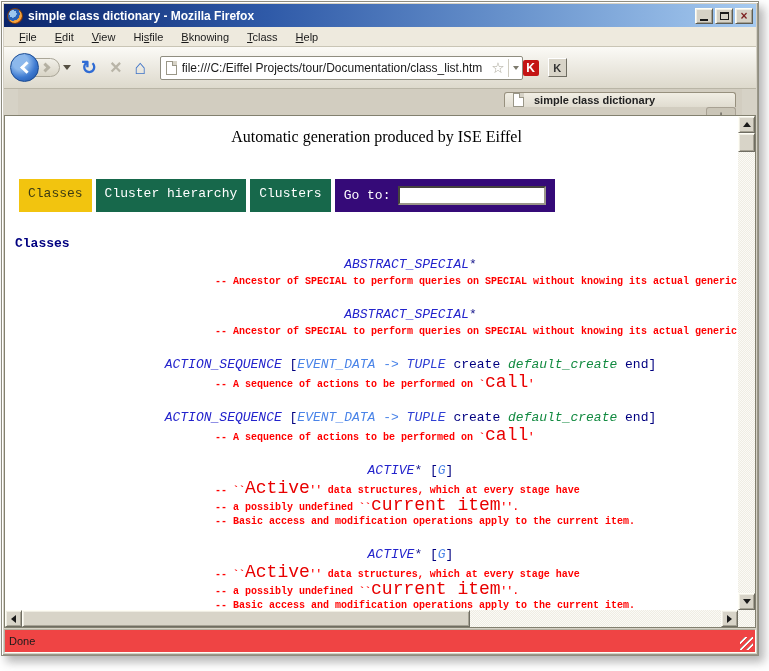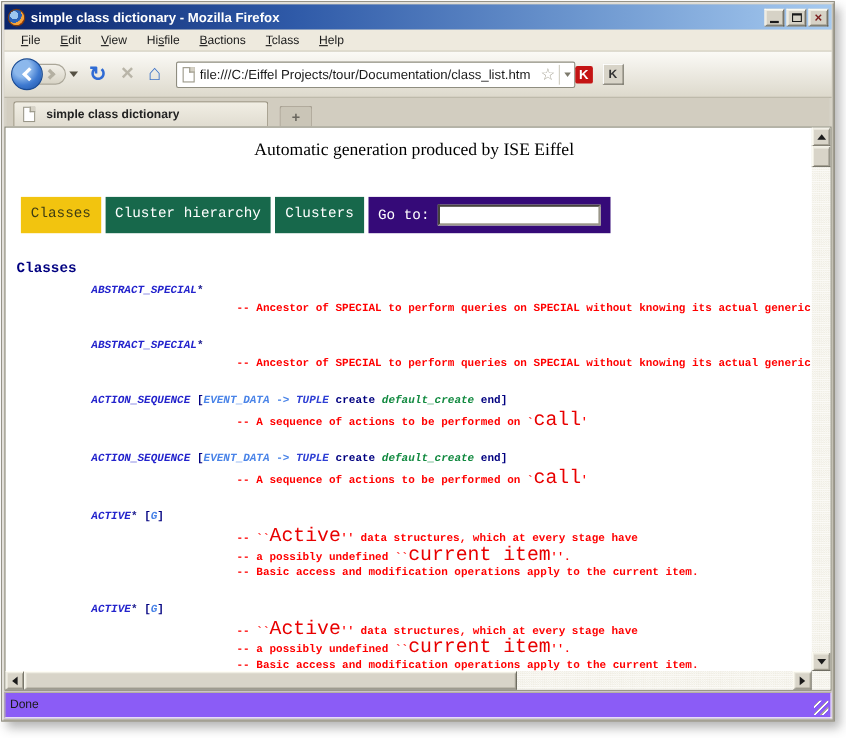--- a/index.html
+++ b/index.html
@@ -71,21 +71,21 @@
   .search-input::placeholder { color:#9b9890; }
   .magnifier { width:9px; height:9px; border:2px solid #3a78c8; border-radius:50%; position:relative; flex:0 0 9px; margin-right:2px; }
   .magnifier::after { content:""; position:absolute; width:2px; height:5px; background:#3a78c8;
                       transform:rotate(-45deg); left:7px; top:7px; }
   .kasp-icon { width:16px; height:16px; background:#c41414; color:#fff; font-weight:bold; font-size:12px;
                display:flex; align-items:center; justify-content:center; border-radius:2px; margin-right:9px; }
   .k-btn { width:19px; height:19px; background:#d8d4c8; border:1px solid; border-color:#fff #6f6d62 #6f6d62 #fff;
            font-size:11px; font-weight:bold; color:#333; display:flex; align-items:center; justify-content:center; }
 
   
-  .tabbar { height:26px; margin:0 4px; background:#d2cdc0; display:flex; align-items:flex-end; padding:3px 6px 0 6px; }
+  .tabbar { height:26px; margin:0 16px; background:#d2cdc0; display:flex; align-items:flex-end; padding:3px 6px 0 6px;flex-direction:column; }
   .tab { width:232px; height:23px; background:linear-gradient(#f1eee4,#e0dcd0);
          border:1px solid #97907e; border-bottom:none; border-radius:3px 3px 0 0;
          display:flex; align-items:center; padding:0 6px; }
   .tab-label { font-size:11px; font-weight:bold; color:#222; margin-left:5px;
                white-space:nowrap; overflow:hidden; }
   .newtab { width:30px; height:19px; margin-left:10px; background:#cac5b7; border:1px solid #a8a193;
             border-bottom:none; border-radius:3px 3px 0 0; display:flex; align-items:center; justify-content:center;
             color:#6a675f; font-size:13px; font-weight:bold; }
 
   
@@ -98,21 +98,21 @@
   .navbtn-row { margin:33px 0 0 4px; display:flex; }
   .navbtn { font-family:"Liberation Mono",monospace; font-size:13px; padding:7px 9px; margin-right:4px;
             white-space:nowrap; }
   .nb-classes { background:#f2c40f; color:#3d3c14; }
   .nb-green { background:#17684b; color:#fff; }
   .nb-goto { background:#350a78; color:#fff; display:flex; align-items:center; }
   .goto-input { width:148px; height:19px; margin-left:8px; border:2px inset #9a9789; background:#fff;
                 font-family:"Liberation Mono",monospace; font-size:12px; padding:0 2px; outline:none; }
   .section-title { margin:24px 0 5px 0; font-size:13px; font-weight:bold; color:#000080; }
   .entry { margin-left:68px; margin-bottom:17px; }
-  .sig { font-size:10px; line-height:17px; margin-bottom:2px; white-space:nowrap; font-weight:bold; }
+  .sig { font-size:13px; line-height:17px; margin-bottom:2px; white-space:nowrap; font-weight:normal;text-align:center; }
   .cls { color:#2323cc; font-style:italic; }
   .cls2 { color:#2e3fd4; font-style:italic; }
   .star-t { color:#202090; }
   .brk { color:#000080; }
   .gen { color:#4a84e8; font-style:italic; }
   .arrow { color:#4a84e8; }
   .kw { color:#000080; }
   .feat { color:#128a40; font-style:italic; }
   .comment { margin-left:132px; line-height:14px; font-size:10px; font-weight:bold; color:#ff0000;
              white-space:nowrap; }
@@ -132,21 +132,21 @@
   .vthumb { height:19px; width:17px; background:#d8d4c8; border:1px solid;
             border-color:#fffef6 #6f6d62 #6f6d62 #fffef6; box-shadow:inset 1px 1px 0 #efede3, inset -1px -1px 0 #a6a294; }
   .vtrack { position:absolute; top:36px; bottom:17px; left:0; right:0; }
   .vscroll .sbtn.bottom { position:absolute; bottom:0; }
   .hthumb { width:448px; background:#d8d4c8; border:1px solid;
             border-color:#fffef6 #6f6d62 #6f6d62 #fffef6; box-shadow:inset 1px 1px 0 #efede3, inset -1px -1px 0 #a6a294; }
   .htrack { flex:1; }
   .corner { position:absolute; right:0; bottom:0; width:17px; height:17px; }
 
   
-  .statusbar { height:24px; margin:1px 2px 2px 2px; background:#8b5cf6; border:1px solid;
+  .statusbar { height:24px; margin:1px 2px 2px 2px; background:#ef4444; border:1px solid;
                border-color:#b5b1a2 #fdfcf6 #fdfcf6 #b5b1a2; display:flex; align-items:center;
                padding:0 4px; position:relative; }
   .status-text { font-size:11px; color:#1a1a1a; }
   .grip { position:absolute; right:2px; bottom:2px; width:13px; height:13px;
           background:repeating-linear-gradient(135deg, transparent 0 3px, #aaa699 3px 4px, #fff 4px 5px); }
 </style>
 </head>
 <body>
 
 <div class="shell">
@@ -163,21 +163,21 @@
     <div class="winbtn">
         <span class="glyph-close">×</span>
       </div>
   </div>
 
   <div class="menubar">
     <span class="menu-item"><span></span><span class="u">F</span><span>ile</span></span>
     <span class="menu-item"><span></span><span class="u">E</span><span>dit</span></span>
     <span class="menu-item"><span></span><span class="u">V</span><span>iew</span></span>
     <span class="menu-item"><span>Hi</span><span class="u">s</span><span>file</span></span>
-    <span class="menu-item"><span></span><span class="u">B</span><span>actions</span></span>
+    <span class="menu-item"><span></span><span class="u">B</span><span>knowing</span></span>
     <span class="menu-item"><span></span><span class="u">T</span><span>class</span></span>
     <span class="menu-item"><span></span><span class="u">H</span><span>elp</span></span>
   </div>
 
   <div class="navbar">
     <div class="backfwd">
       <div class="btn-back">
           <div class="chev"></div>
         </div>
       <div class="btn-fwd">

